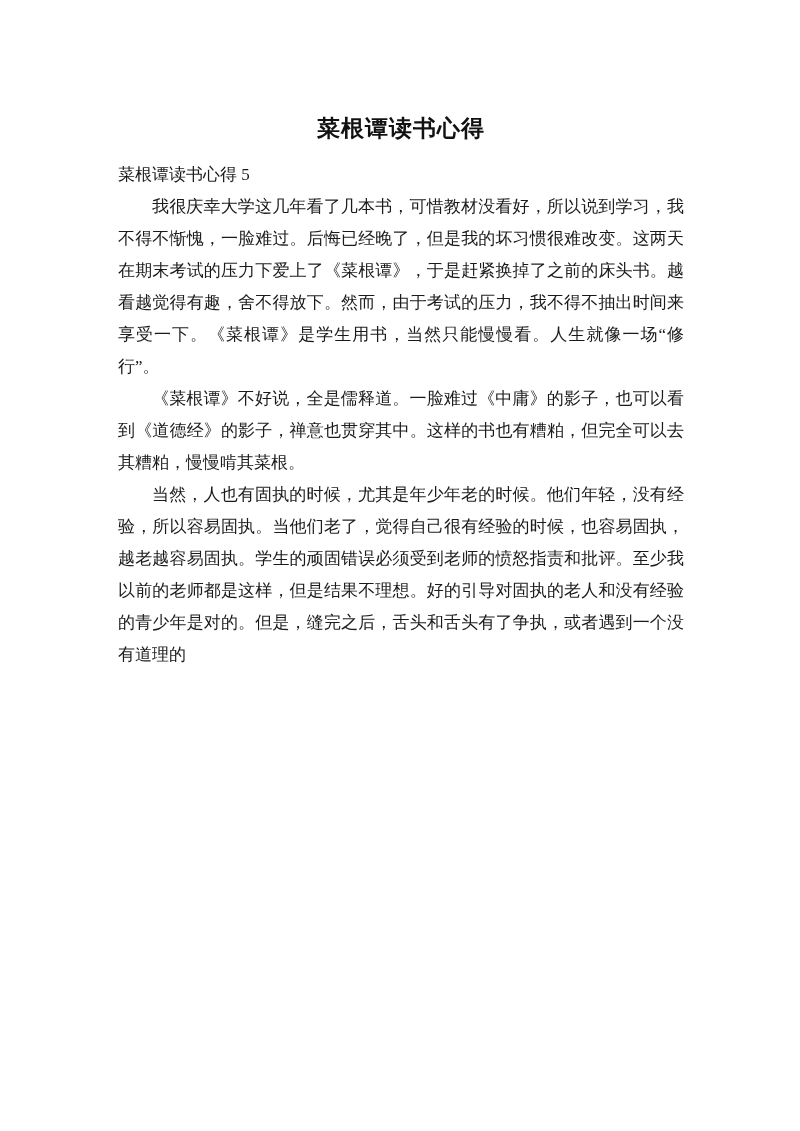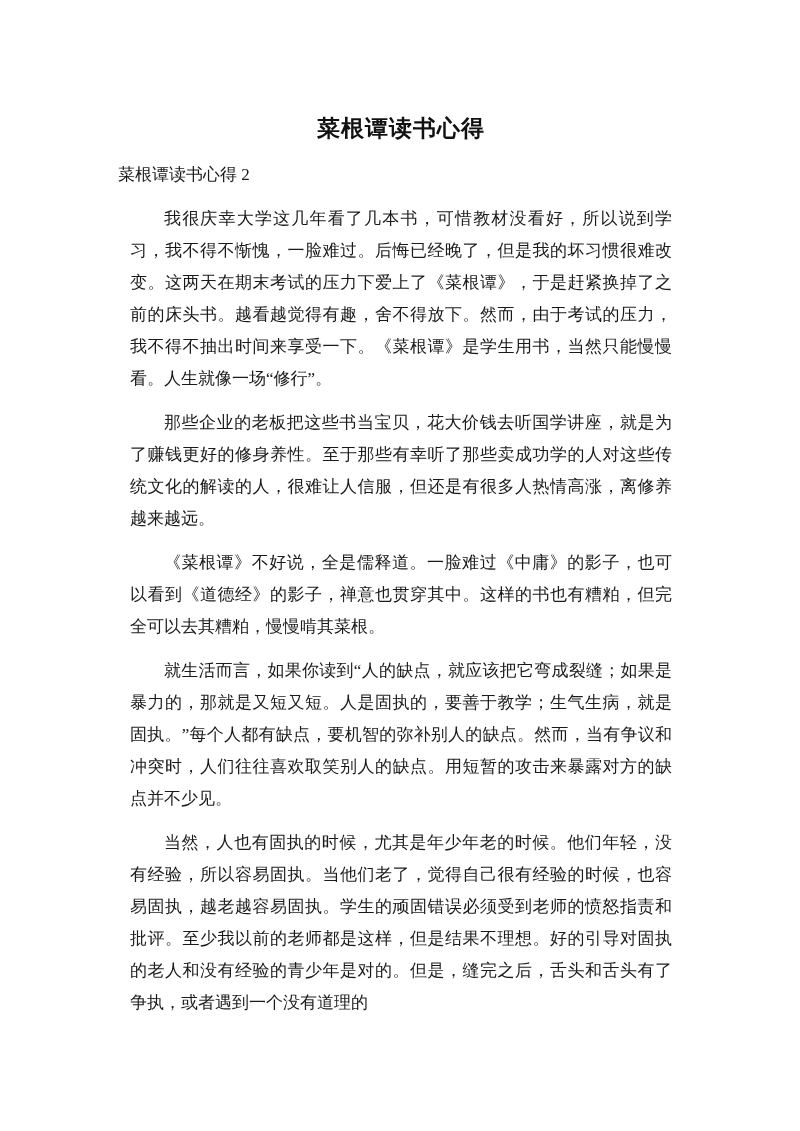--- a/index.html
+++ b/index.html
@@ -28,39 +28,37 @@
     color: #111111;
     letter-spacing: 1px;
   }
   .doc-subtitle {
     font-family: "Liberation Serif", "DejaVu Serif", serif;
     font-size: 17px;
     line-height: 32px;
     color: #1a1a1a;
   }
   .doc-body p {
-    margin: 12px;
+    margin: 0;
     font-family: "Liberation Serif", "DejaVu Serif", serif;
     font-size: 17px;
     line-height: 32px;
     color: #1a1a1a;
     text-align: justify;
     text-justify: inter-ideograph;
     text-indent: 2em;
     word-break: break-all;
   }
 </style>
 </head>
 <body>
 
 <div class="page">
   <h1 class="doc-title">菜根谭读书心得</h1>
 
-  <div class="doc-subtitle">菜根谭读书心得 2</div>
+  <div class="doc-subtitle">菜根谭读书心得 5</div>
 
   <div class="doc-body">
     <p>我很庆幸大学这几年看了几本书，可惜教材没看好，所以说到学习，我不得不惭愧，一脸难过。后悔已经晚了，但是我的坏习惯很难改变。这两天在期末考试的压力下爱上了《菜根谭》，于是赶紧换掉了之前的床头书。越看越觉得有趣，舍不得放下。然而，由于考试的压力，我不得不抽出时间来享受一下。《菜根谭》是学生用书，当然只能慢慢看。人生就像一场“修行”。</p>
-    <p>那些企业的老板把这些书当宝贝，花大价钱去听国学讲座，就是为了赚钱更好的修身养性。至于那些有幸听了那些卖成功学的人对这些传统文化的解读的人，很难让人信服，但还是有很多人热情高涨，离修养越来越远。</p>
     <p>《菜根谭》不好说，全是儒释道。一脸难过《中庸》的影子，也可以看到《道德经》的影子，禅意也贯穿其中。这样的书也有糟粕，但完全可以去其糟粕，慢慢啃其菜根。</p>
-    <p>就生活而言，如果你读到“人的缺点，就应该把它弯成裂缝；如果是暴力的，那就是又短又短。人是固执的，要善于教学；生气生病，就是固执。”每个人都有缺点，要机智的弥补别人的缺点。然而，当有争议和冲突时，人们往往喜欢取笑别人的缺点。用短暂的攻击来暴露对方的缺点并不少见。</p>
     <p>当然，人也有固执的时候，尤其是年少年老的时候。他们年轻，没有经验，所以容易固执。当他们老了，觉得自己很有经验的时候，也容易固执，越老越容易固执。学生的顽固错误必须受到老师的愤怒指责和批评。至少我以前的老师都是这样，但是结果不理想。好的引导对固执的老人和没有经验的青少年是对的。但是，缝完之后，舌头和舌头有了争执，或者遇到一个没有道理的</p>
   </div>
 </div>
 
 </body></html>

